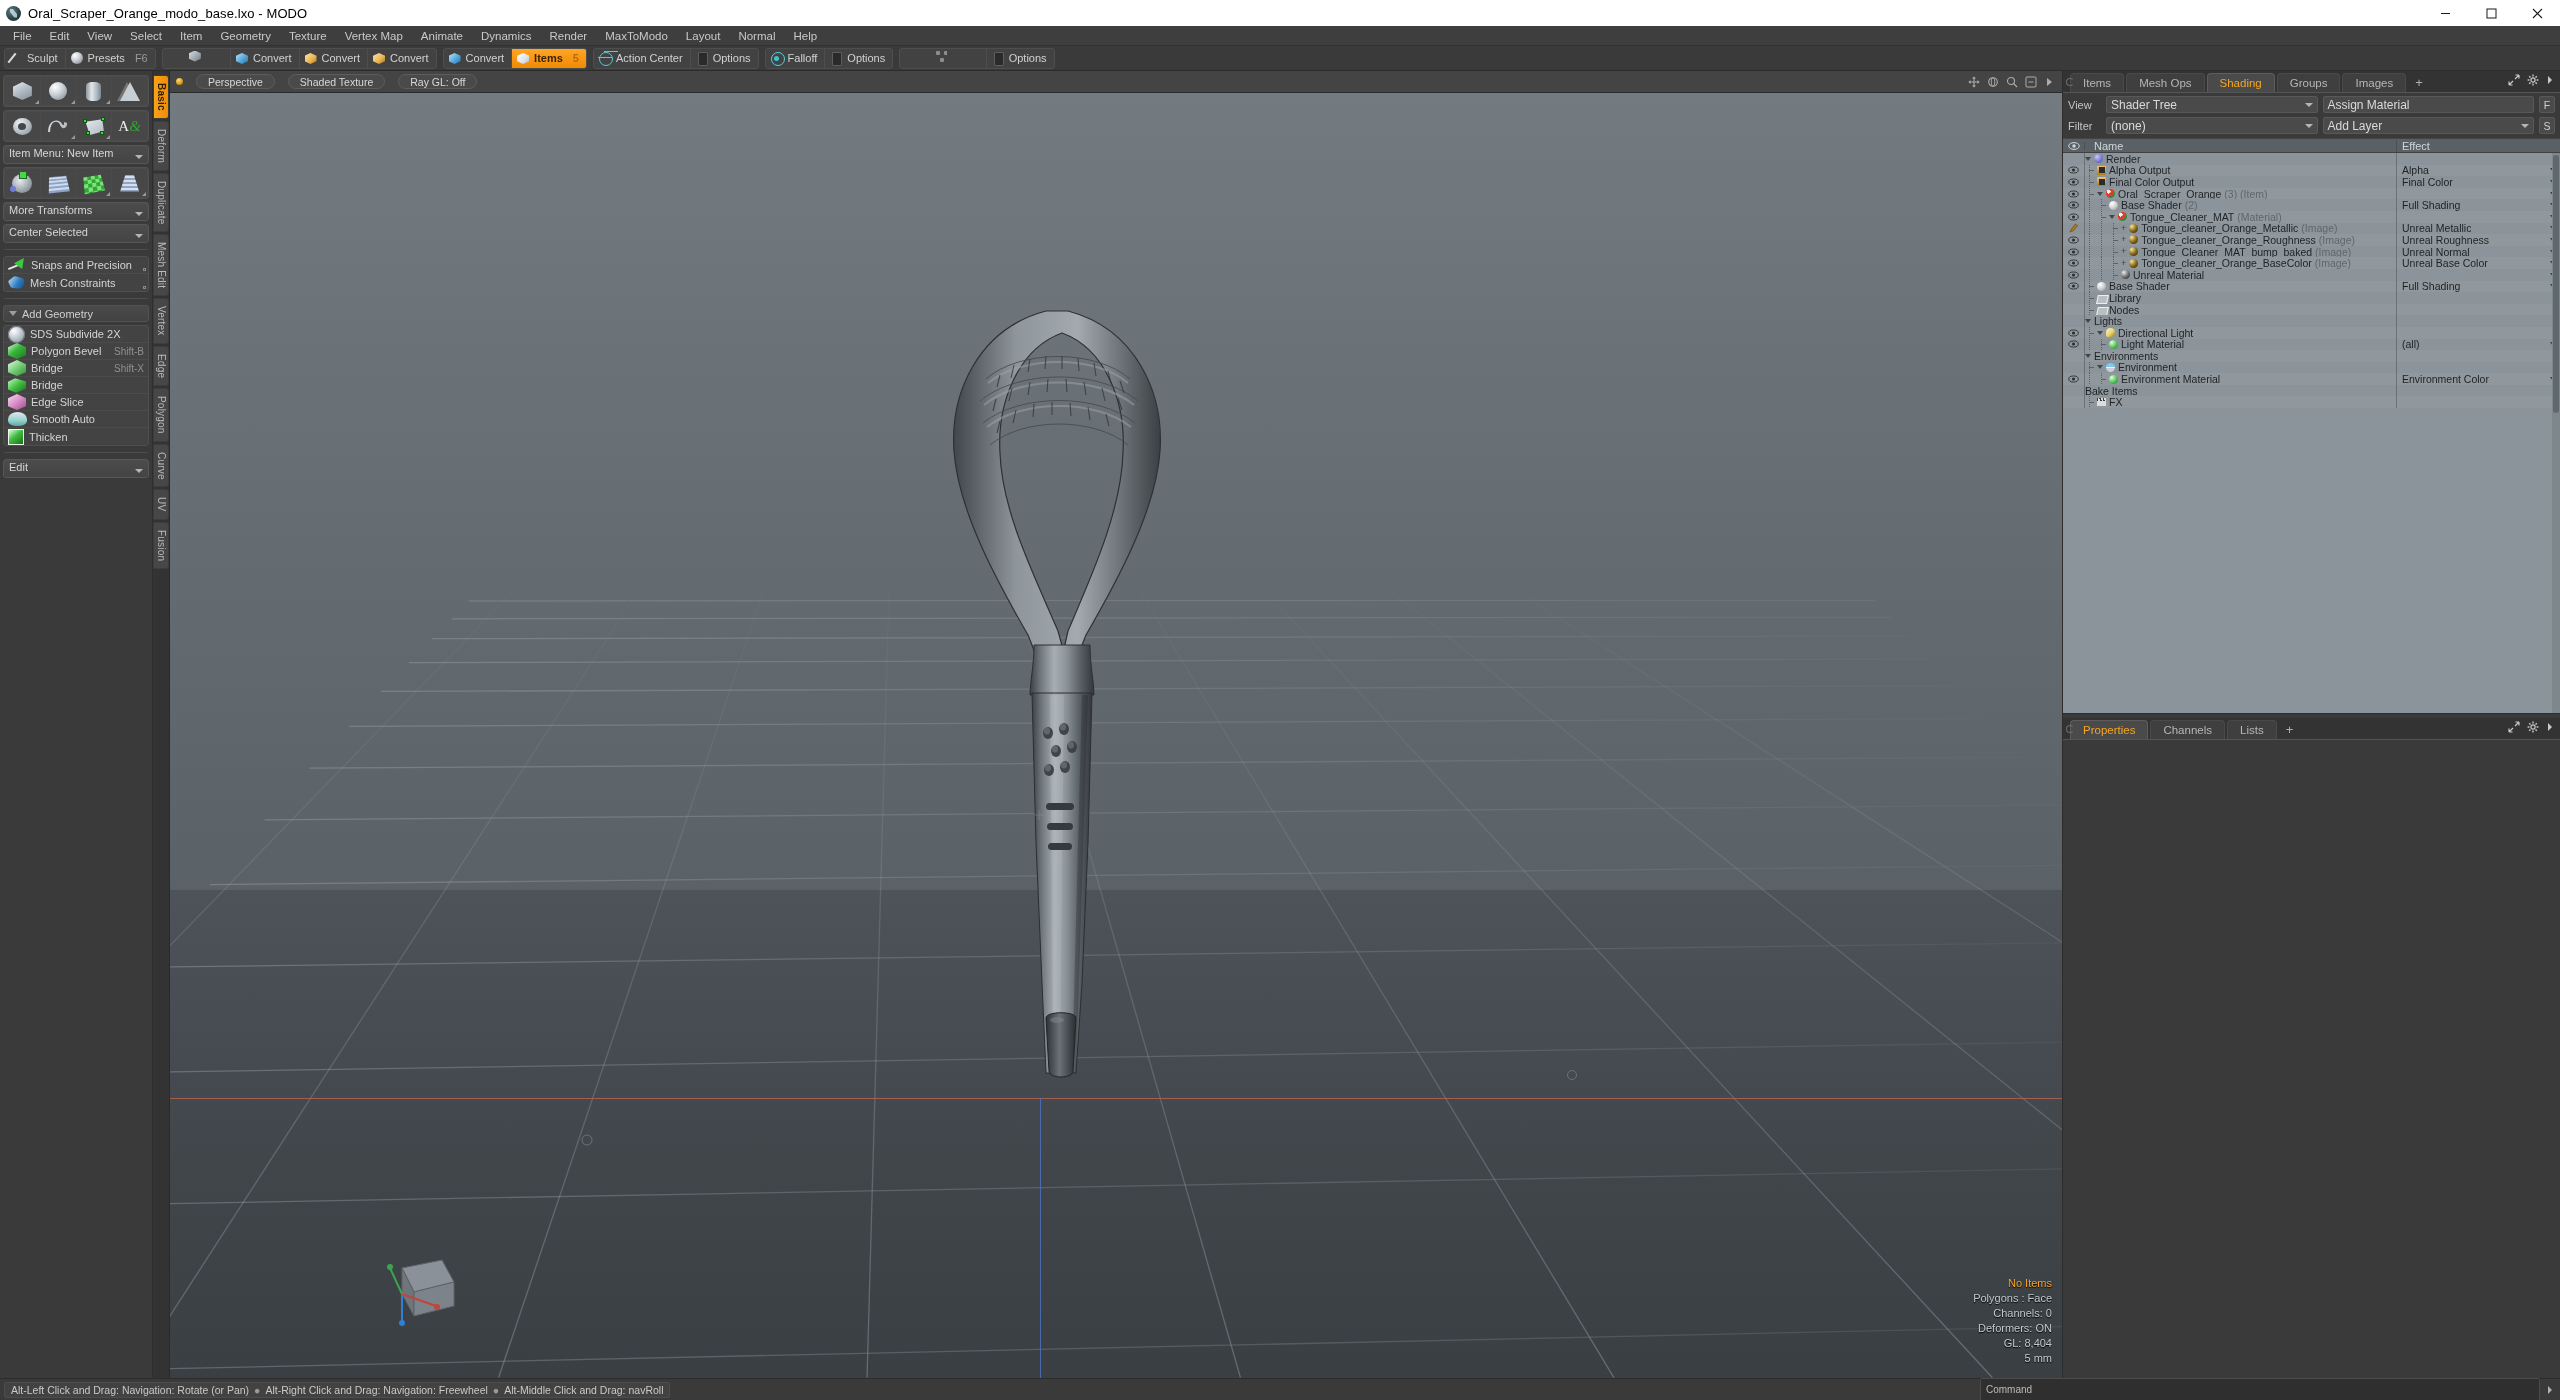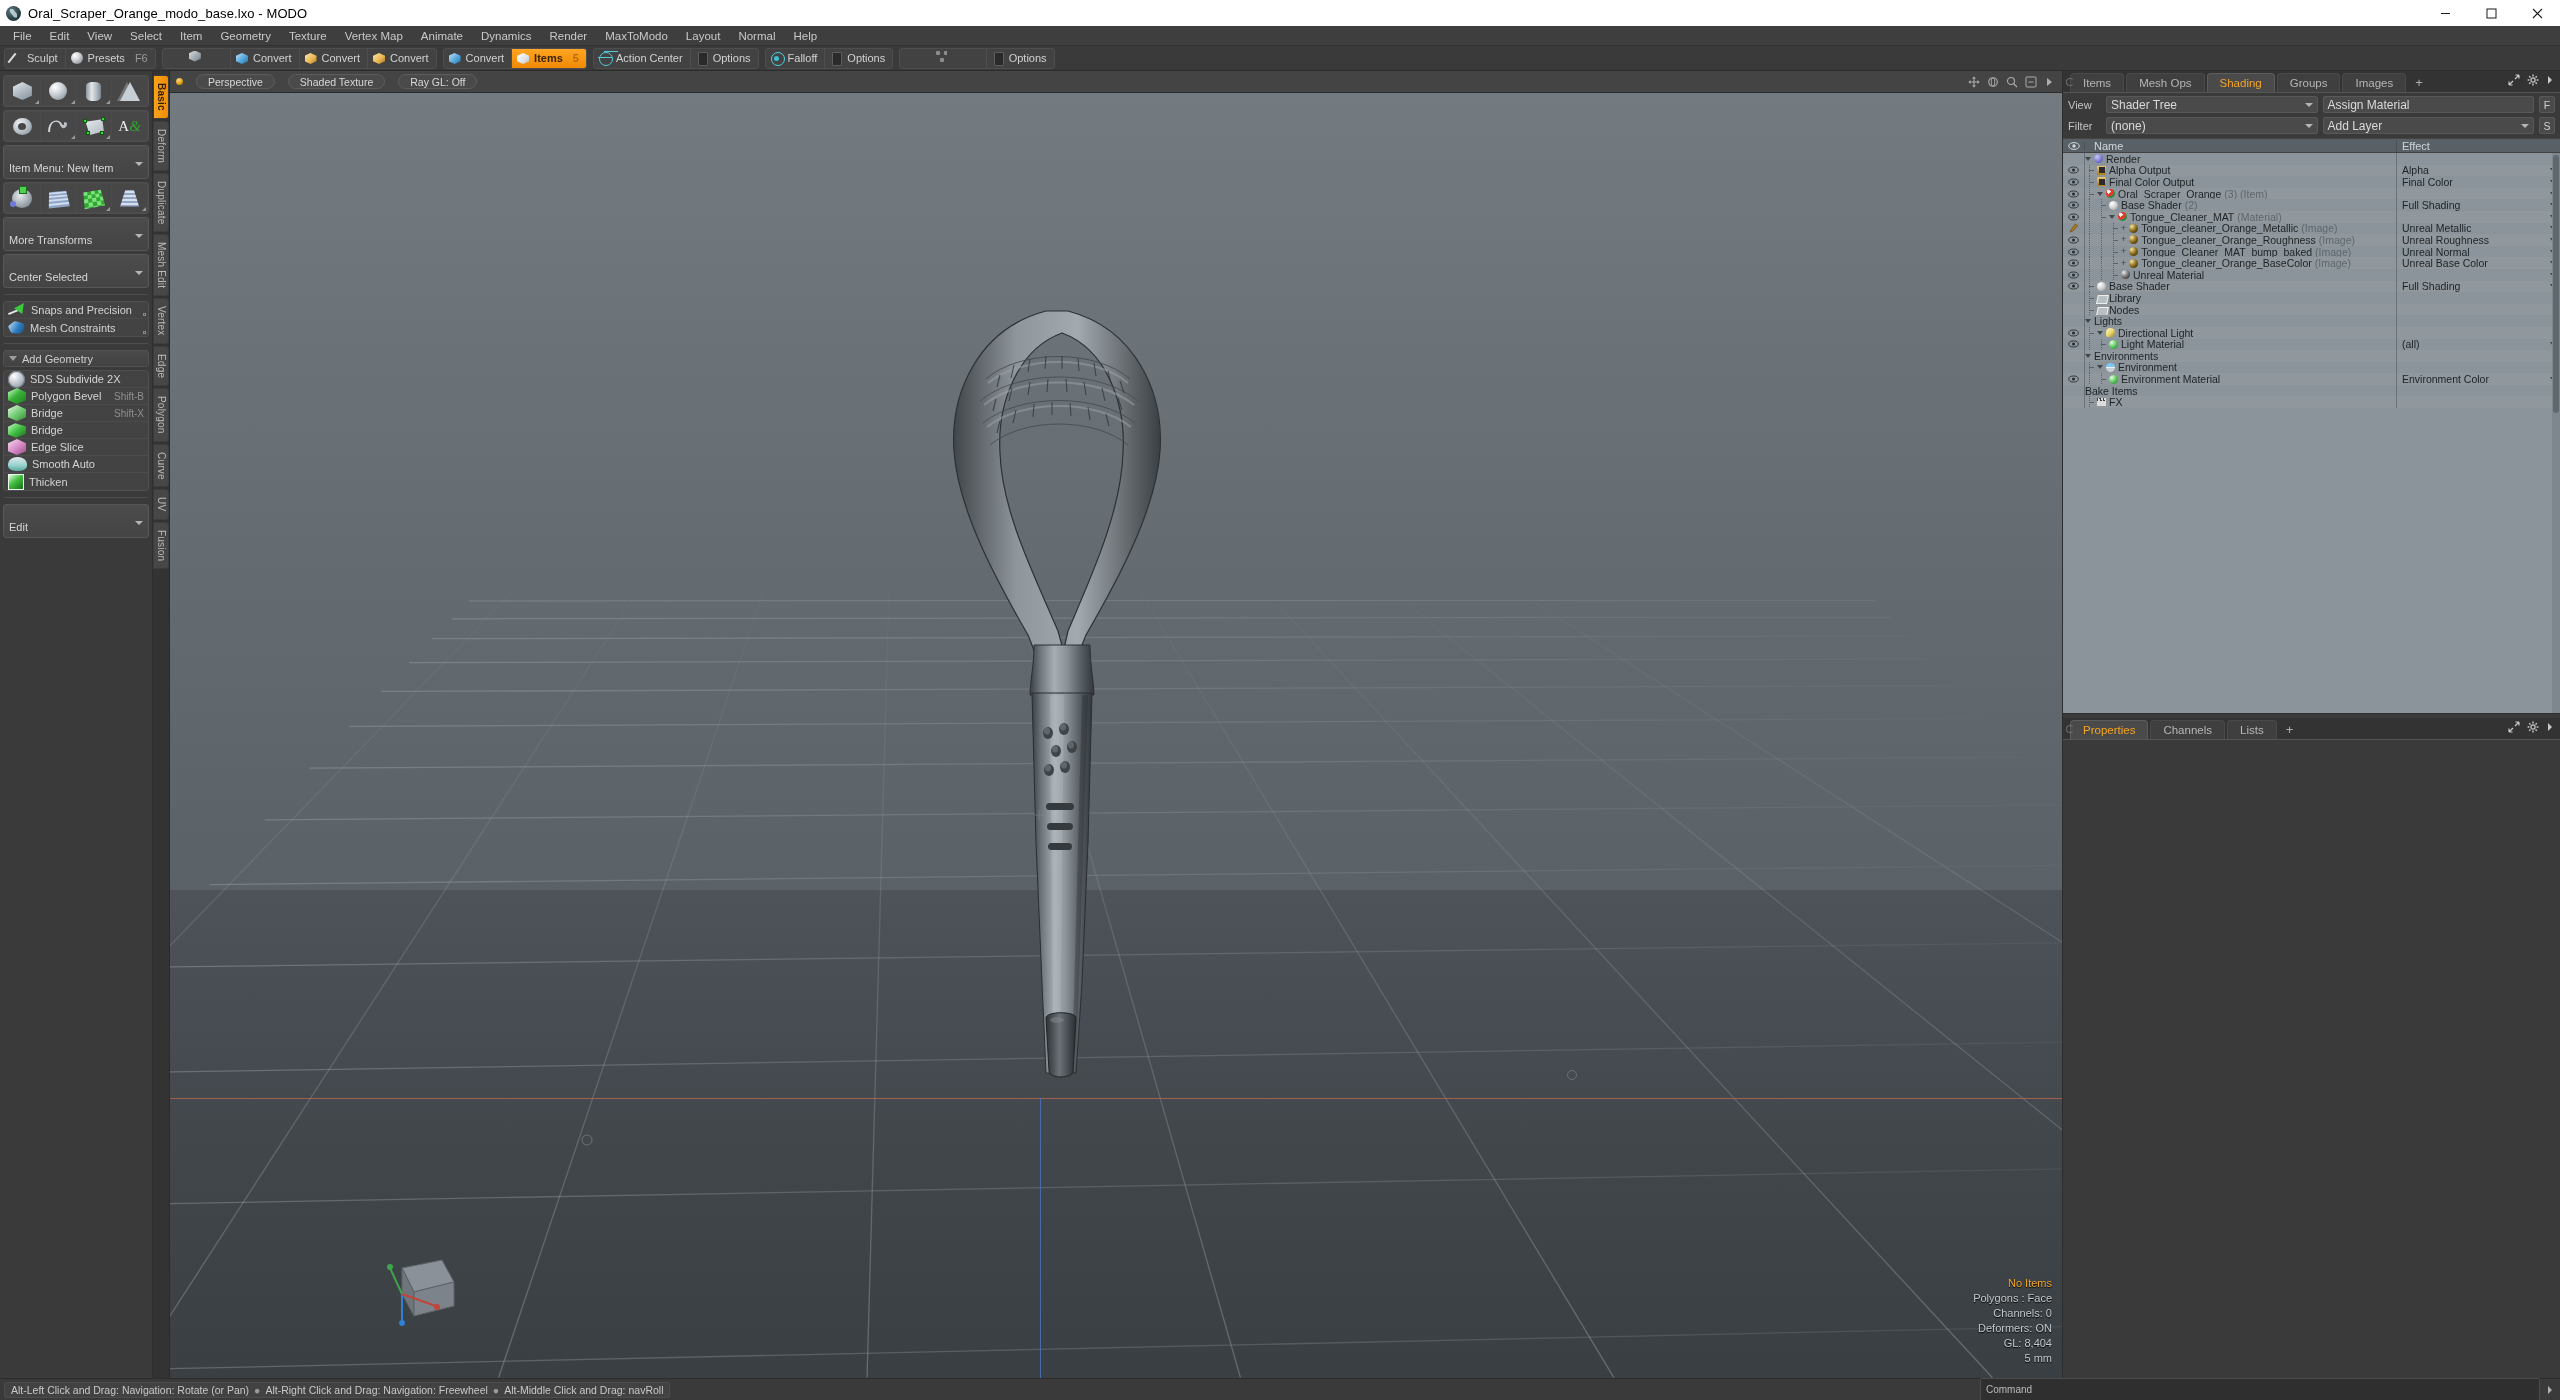--- a/index.html
+++ b/index.html
@@ -170,21 +170,21 @@
   .g-snap { position:relative; width:18px;height:16px; }
   .g-snap::before{content:"";position:absolute;left:0;top:9px;width:11px;height:2px;background:#e3e8ec;transform:rotate(-22deg);}
   .g-snap::after{content:"";position:absolute;right:0;top:0;width:0;height:0;
     border-left:5px solid transparent;border-right:5px solid transparent;border-bottom:10px solid #3fc73f;transform:rotate(35deg);}
   .g-constr { width:17px;height:13px;border-radius:50%;
     background:linear-gradient(120deg,#cfe6f7,#2f7fc4 55%,#184a77);
     clip-path:polygon(0 40%,38% 0,100% 22%,88% 100%,18% 92%); }
 
   .dropdown {
     height: 19px; background: linear-gradient(#4c4c4c,#444); border: 1px solid #575757;
-    border-radius: 3px; display: flex; align-items: flex-start; padding: 16px 5px;
+    border-radius: 3px; display: flex; align-items: flex-end; padding: 4px 5px;
     font-size: 11px; color: #d6d6d6; justify-content: space-between;
   }
   .caret { width:0;height:0;border-left:4px solid transparent;border-right:4px solid transparent;
     border-top:4.5px solid #b5b5b5; }
   .divider { height:1px; background:#4e4e4e; margin:3px 1px; }
   .listgroup { border:1px solid #4f4f4f; border-radius:3px; background:#434343; overflow:hidden; }
   .lrow {
     height: 17px; display:flex; align-items:center; gap:5px; padding: 0 4px;
     font-size:11px; color:#d4d4d4; border-bottom:1px solid #4b4b4b; position:relative;
   }

